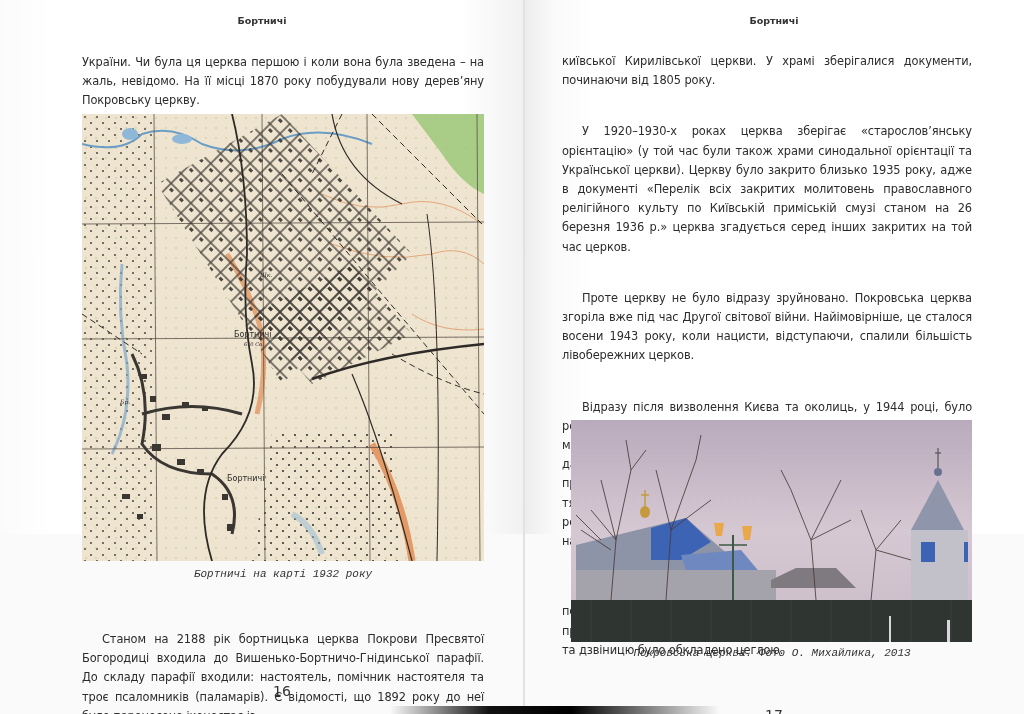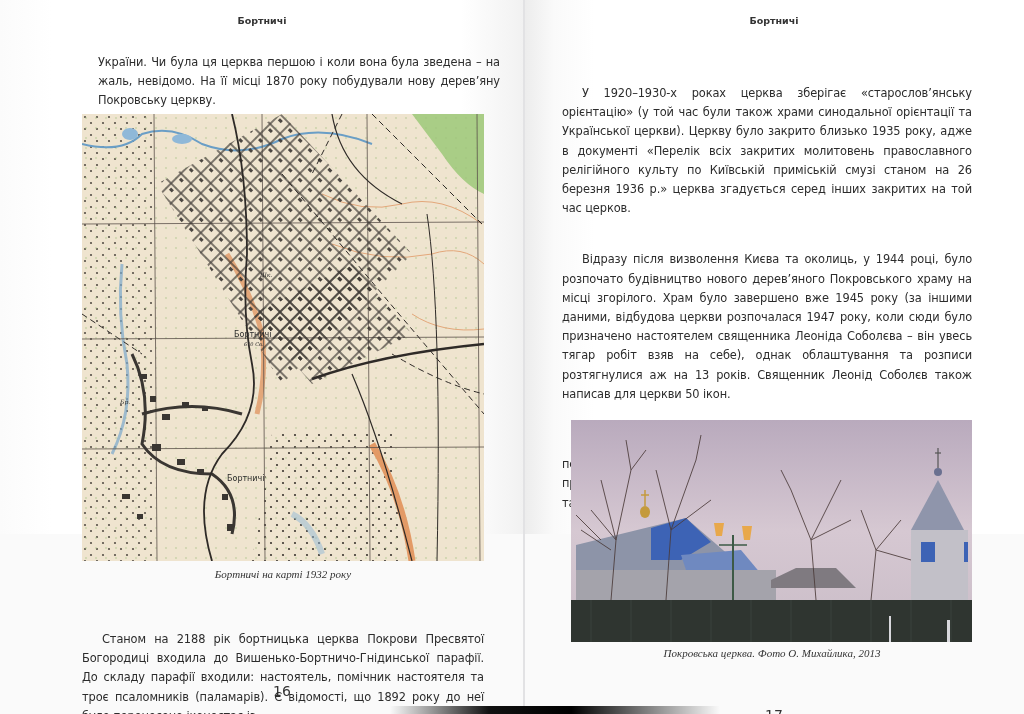--- a/index.html
+++ b/index.html
@@ -8,24 +8,24 @@
   .page.left { left:0; width:524px; background:linear-gradient(to right,#fbfbfb 0%,#fff 10%,#fff 88%,#f1f1f1 100%); }
   .page.right { left:524px; width:500px; background:linear-gradient(to right,#ececec 0%,#fafafa 6%,#fff 14%,#fff 100%); }
   .gutter { position:absolute; left:523px; top:0; width:2px; height:714px; background:#e2e2e4; }
   .bottom-shadow { position:absolute; left:390px; top:706px; width:330px; height:8px; background:linear-gradient(to right,rgba(0,0,0,0),#111 30%,#000 55%,rgba(0,0,0,0)); }
   .running-head { position:absolute; top:15px; font-size:9.5px; font-weight:bold; color:#333; text-align:center; }
   .left .running-head { left:0; width:524px; }
   .right .running-head { left:0; width:500px; }
   .body-text { position:absolute; font-size:11.4px; line-height:19.2px; text-align:justify; color:#2c2c2c; letter-spacing:-0.1px; }
   .body-text p { margin:0; }
   .body-text p.indent { text-indent:20px;margin-top:32px; }
-  .left .body-text.top { left:98px; top:53px; width:402px; }
+  .left .body-text.top { left:82px; top:53px; width:402px; }
   .left .body-text.bottom { left:82px; top:598px; width:402px; }
   .right .body-text { left:38px; top:52px; width:410px; }
-  .caption { position:absolute; font-family:Liberation Serif, serif; font-style:italic; font-size:11px; color:#333; text-align:center; }
+  .caption { position:absolute; font-family:Liberation Mono, monospace; font-style:italic; font-size:11px; color:#333; text-align:center; }
   .left .caption { left:82px; top:568px; width:402px; }
   .right .caption { left:48px; top:647px; width:400px; }
   .page-number { position:absolute; top:683px; font-size:14px; color:#333; }
   .left .page-number { left:273px; }
   .right .page-number { left:241px;margin-top:24px; }
   .figure { position:absolute; overflow:hidden; }
   .map { left:82px; top:114px; width:402px; height:447px; background:#efe4cf; }
   .photo { left:47px; top:420px; width:401px; height:222px; }
   svg { display:block; }
 </style>
@@ -132,21 +132,23 @@
     <p class="indent">Станом на 2188 рік бортницька церква Покрови Пресвятої Богородиці входила до Вишенько-Бортничо-Гнідинської парафії. До складу парафії входили: настоятель, помічник настоятеля та троє псаломників (паламарів). Є відомості, що 1892 року до неї було перенесено іконостас із</p>
   </div>
 
   <div class="page-number">16</div>
 </div>
 
 <div class="page right">
   <div class="running-head">Бортничі</div>
 
   <div class="body-text">
+    <p>київської Кирилівської церкви. У храмі зберігалися документи, починаючи від 1805 року.</p>
     <p class="indent">У 1920–1930-х роках церква зберігає «старослов’янську орієнтацію» (у той час були також храми синодальної орієнтації та Української церкви). Церкву було закрито близько 1935 року, адже в документі «Перелік всіх закритих молитовень православного релігійного культу по Київській приміській смузі станом на 26 березня 1936 р.» церква згадується серед інших закритих на той час церков.</p>
+    <p class="indent">Проте церкву не було відразу зруйновано. Покровська церква згоріла вже під час Другої світової війни. Найімовірніше, це сталося восени 1943 року, коли нацисти, відступаючи, спалили більшість лівобережних церков.</p>
     <p class="indent">Відразу після визволення Києва та околиць, у 1944 році, було розпочато будівництво нового дерев’яного Покровського храму на місці згорілого. Храм було завершено вже 1945 року (за іншими даними, відбудова церкви розпочалася 1947 року, коли сюди було призначено настоятелем священника Леоніда Соболєва – він увесь тягар робіт взяв на себе), однак облаштування та розписи розтягнулися аж на 13 років. Священник Леонід Соболєв також написав для церкви 50 ікон.</p>
     <p class="indent">Цікаво, що в повоєнну добу храм ніколи не закривався. Він пережив черговий сплеск гонінь на віру на початку 1960-х років і продовжував діяти всі подальші десятиліття. У 1990-х роках храм та дзвіницю було обкладено цеглою.</p>
   </div>
 
   <div class="figure photo">
     <svg width="401" height="222" viewBox="0 0 401 222">
       <defs>
         <linearGradient id="sky" x1="0" y1="0" x2="0" y2="1">
           <stop offset="0" stop-color="#b9aabd"></stop>
           <stop offset="0.5" stop-color="#d6c8d2"></stop>

